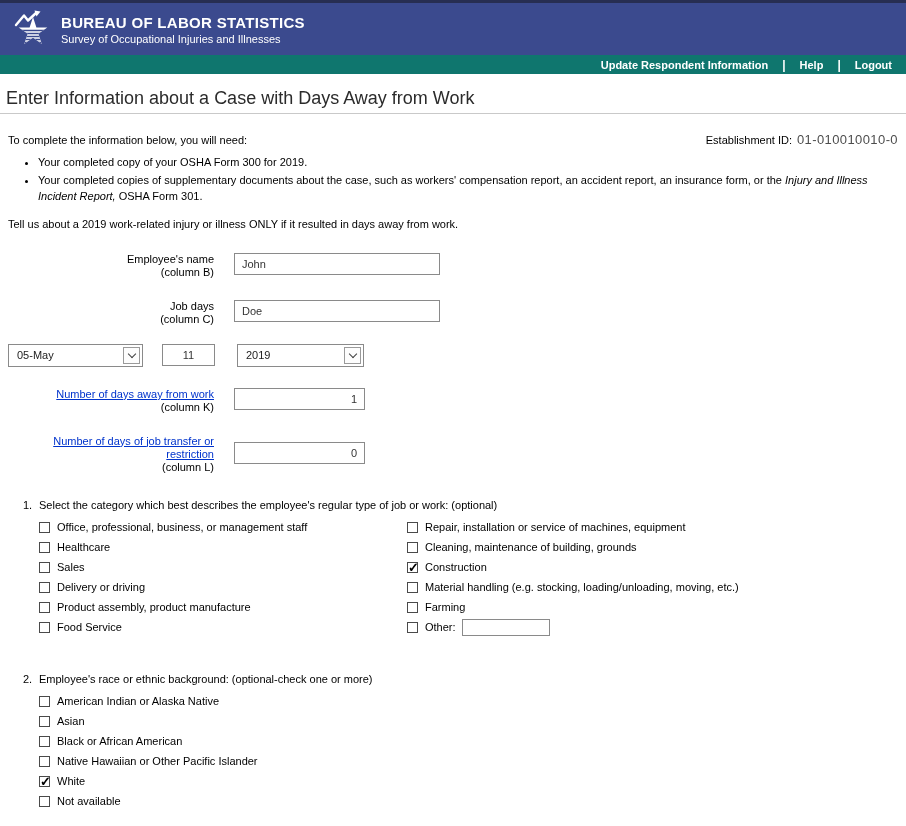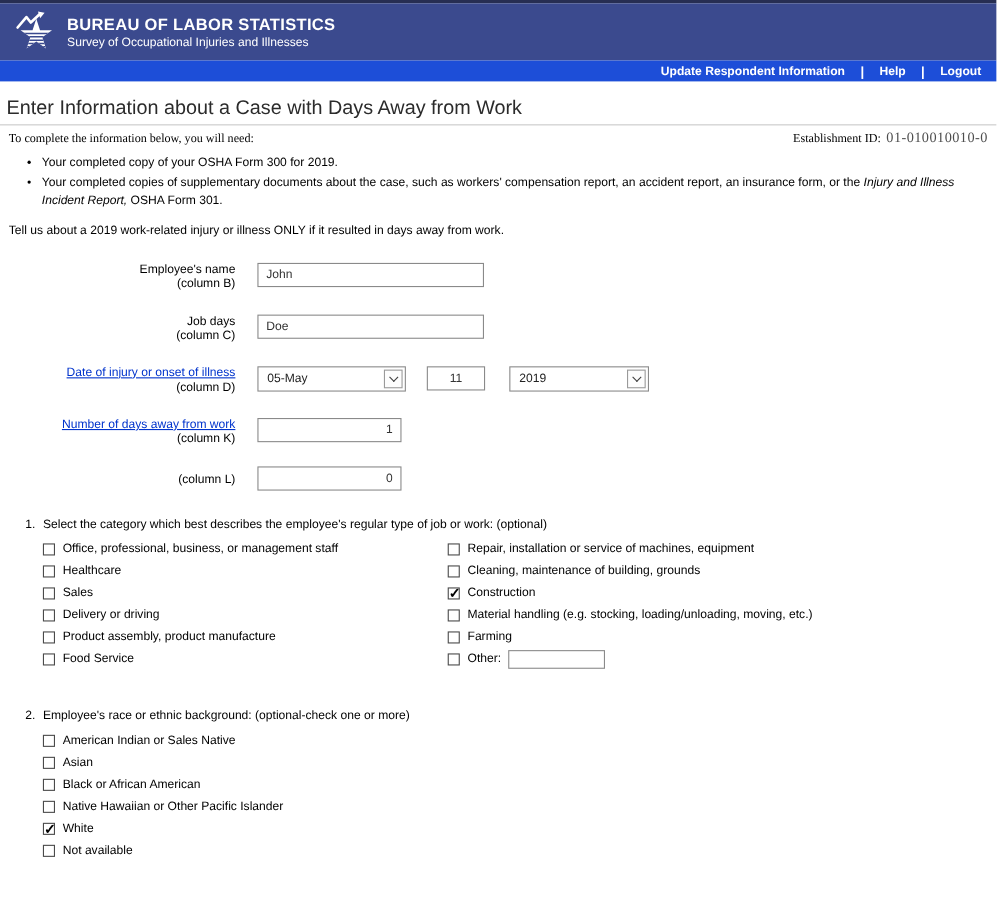--- a/index.html
+++ b/index.html
@@ -13,35 +13,35 @@
   .top-strip { height:3px; background:#272e52; }
   .masthead {
     height:52px; background:#3b4a8e; display:flex; align-items:center;
     padding-left:13px;
   }
   .logo { width:40px; height:40px; flex:0 0 auto; }
   .brand { margin-left:8px; color:#fff; }
   .brand-title { font-size:15px; font-weight:bold; letter-spacing:0.3px; }
   .brand-sub { font-size:11px; margin-top:2px; }
   .redbar {
-    height:19px; background:#1d4ed8; display:flex; align-items:center;
+    height:19px; background:#0f766e; display:flex; align-items:center;
     justify-content:flex-end; padding-right:14px;
   }
   .redbar a {
     color:#fff; font-size:11px; font-weight:bold; text-decoration:none; cursor:pointer;
   }
   .redbar .sep { color:#fff; font-weight:bold; margin:0 14px; font-size:12px; }
   
   .content { padding:0 8px 20px 8px; }
   .page-title {
     font-size:18px; font-weight:400; color:#2b2b2b;
     margin:14px -8px 0 -8px; padding:0 0 4px 6px;
     border-bottom:1px solid #c9c9c9;
   }
-  .intro-row { display:flex; justify-content:space-between; align-items:baseline; margin-top:3px;font-family:Liberation Serif, serif; }
+  .intro-row { display:flex; justify-content:space-between; align-items:baseline; margin-top:18px; }
   .estab-label { color:#000; }
   .estab-id { font-size:13px; color:#4d4d4d; letter-spacing:0.4px; margin-left:5px; }
   .req-list { margin:8px 0 0 0; padding-left:30px; }
   .req-list li { margin-bottom:2px; line-height:1.45; }
   .instruction { margin:13px 0 0 0; }
   
   .form-block { margin-top:20px; }
   .frow { display:flex; align-items:center; margin-bottom:18px; }
   .flabel { width:206px; text-align:right; margin-right:20px; padding-top:3px; line-height:13px; }
   .lbl-link { color:#0033cc; text-decoration:underline; cursor:pointer; display:inline-block; }
@@ -163,24 +163,20 @@
 
     <div class="frow">
       <div class="flabel">
         <span>Job days</span>
         <span class="col-note">(column C)</span>
       </div>
       <input class="ti w206" type="text" value="Doe" style="">
     </div>
 
     <div class="frow">
-      <div class="flabel">
-        <a class="lbl-link">Date of injury or onset of illness</a>
-        <span class="col-note">(column D)</span>
-      </div>
       <div class="fields">
         <div class="sel sel-w135">
           <span class="sel-txt">05-May</span>
           <span class="dd">
               <span class="chev"></span>
             </span>
         </div>
         <input class="ti w53 center ml19" type="text" value="11" style="">
         <div class="sel sel-w127 ml22">
           <span class="sel-txt">2019</span>
@@ -194,20 +190,21 @@
     <div class="frow">
       <div class="flabel">
         <a class="lbl-link">Number of days away from work</a>
         <span class="col-note">(column K)</span>
       </div>
       <input class="ti w131 rightal" type="text" value="1" style="">
     </div>
 
     <div class="frow">
       <div class="flabel">
+        <a class="lbl-link">Number of days of job transfer or restriction</a>
         <span class="col-note">(column L)</span>
       </div>
       <input class="ti w131 rightal gray-val" type="text" value="0" style="">
     </div>
 
   </div>
 
   <div class="question q1">
     <div class="qhead">
       <span class="qnum">1.</span><span>Select the category which best describes the employee's regular type of job or work: (optional)</span>
@@ -269,21 +266,21 @@
     </div>
   </div>
 
   <div class="question q2">
     <div class="qhead">
       <span class="qnum">2.</span><span>Employee's race or ethnic background: (optional-check one or more)</span>
     </div>
     <div class="opt-col-single">
       <div class="opt">
         <span class="cb"></span>
-        <span class="opt-label">American Indian or Sales Native</span>
+        <span class="opt-label">American Indian or Alaska Native</span>
       </div>
       <div class="opt">
         <span class="cb"></span>
         <span class="opt-label">Asian</span>
       </div>
       <div class="opt">
         <span class="cb"></span>
         <span class="opt-label">Black or African American</span>
       </div>
       <div class="opt">

